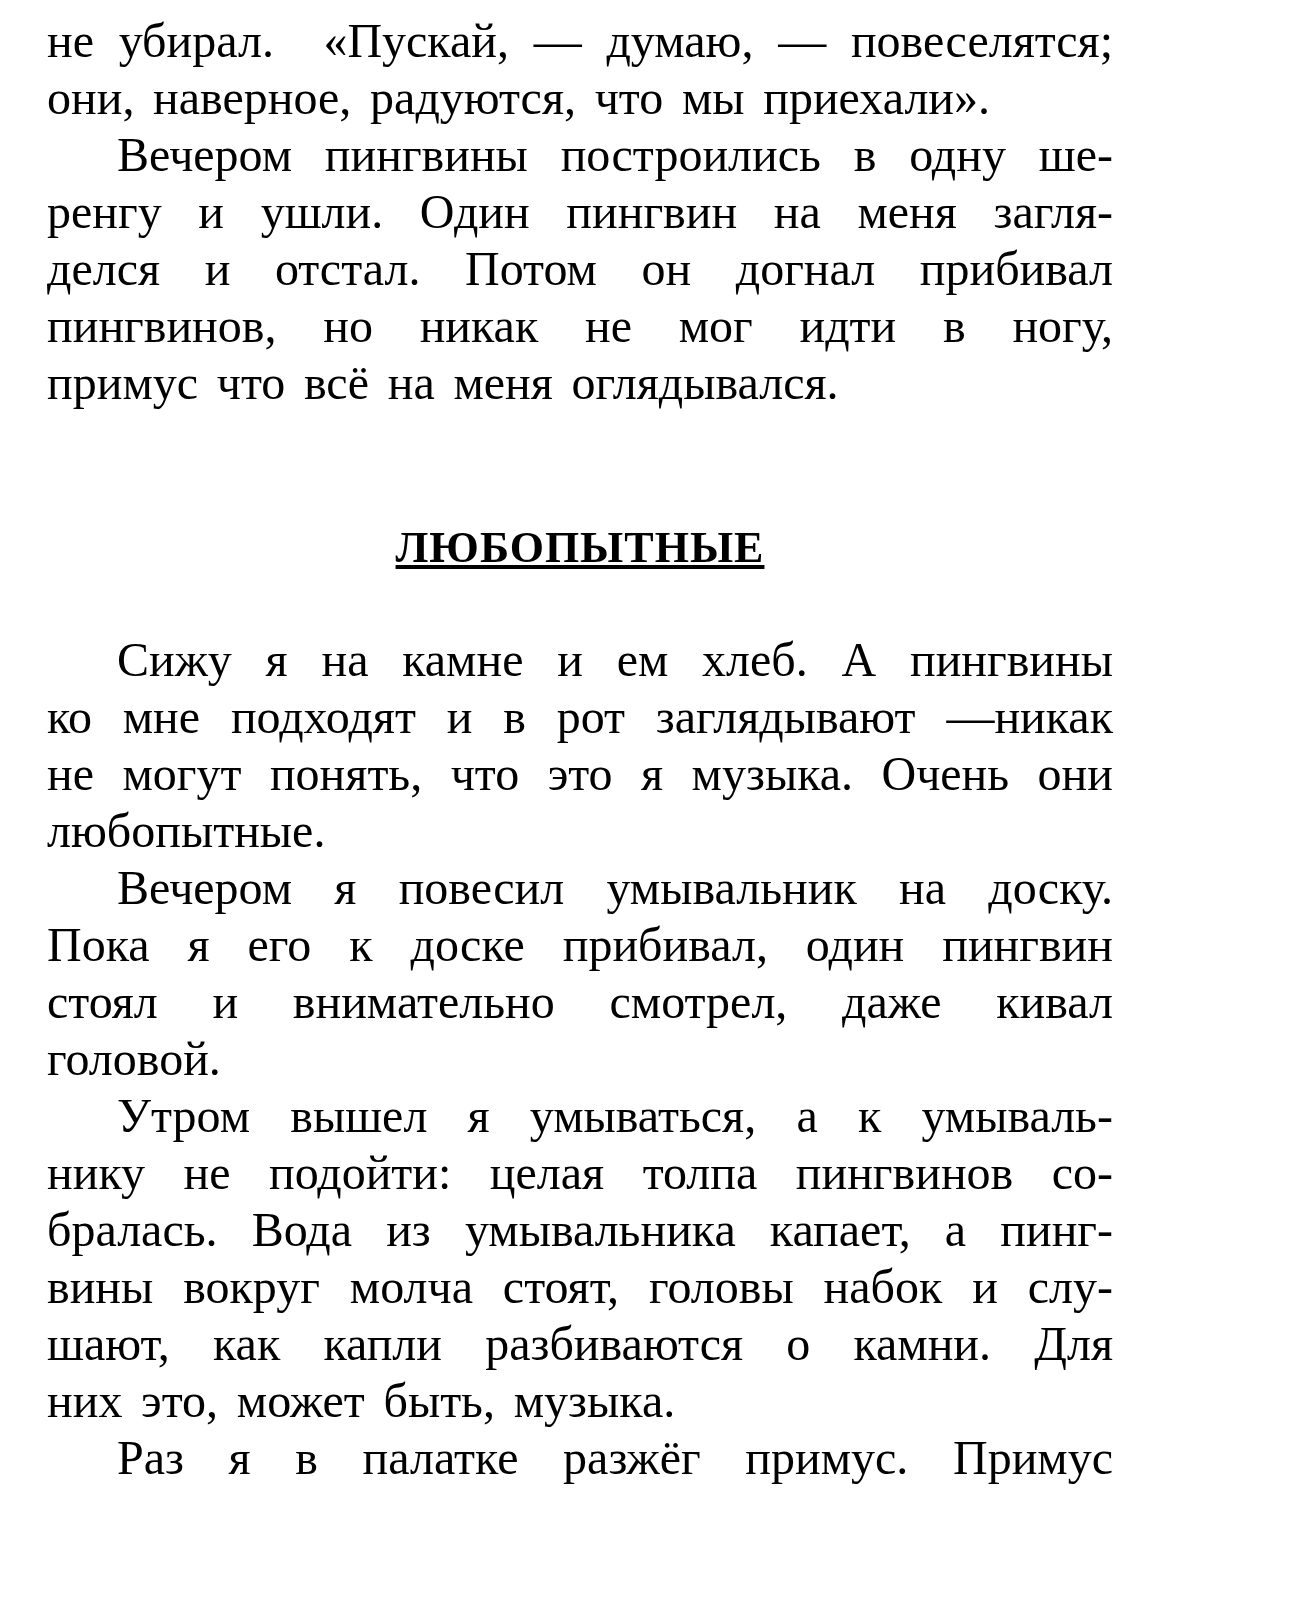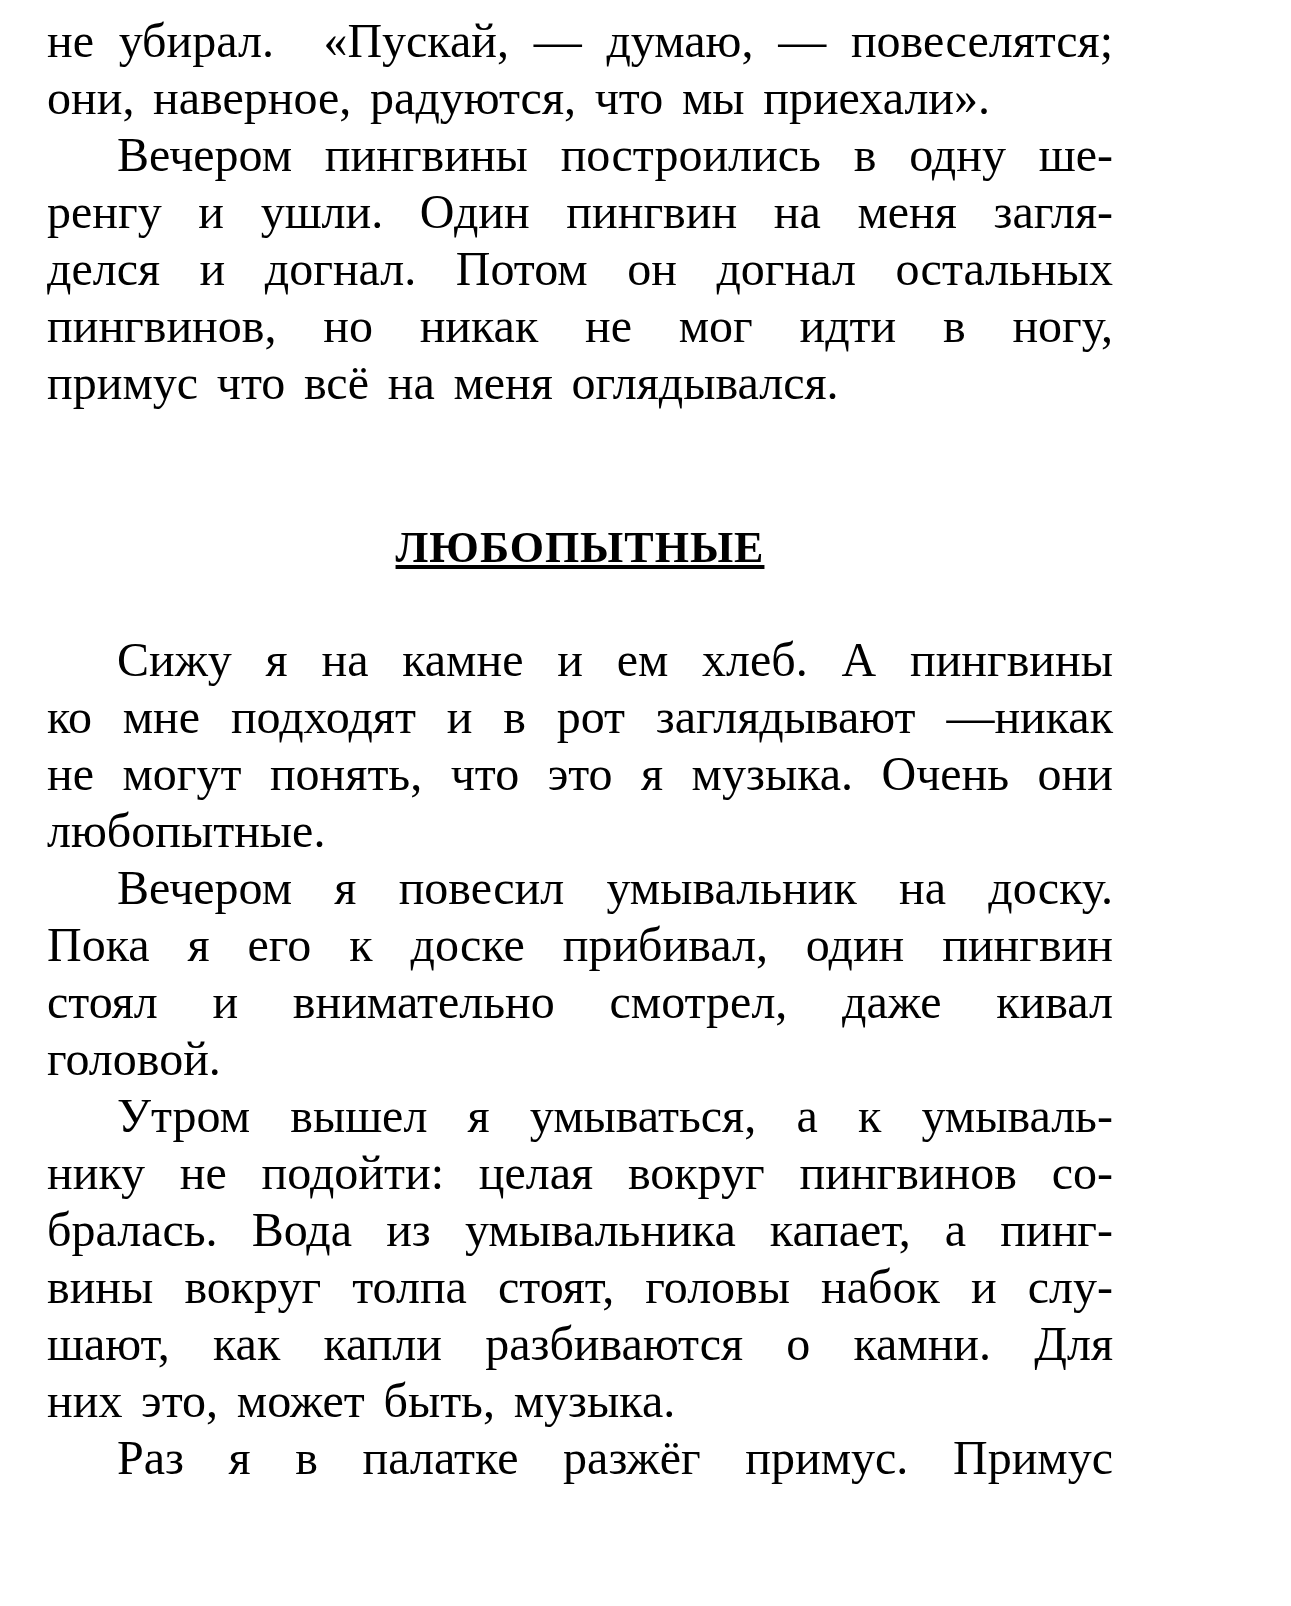--- a/index.html
+++ b/index.html
@@ -51,21 +51,21 @@
 <div class="page">
 
   <div>
     <div>
       <div class="line">не убирал.&nbsp; «Пускай, — думаю, — повеселятся;</div>
       <div class="line last">они, наверное, радуются, что мы приехали».</div>
     </div>
     <div>
       <div class="line indent">Вечером пингвины построились в одну ше-</div>
       <div class="line">ренгу и ушли. Один пингвин на меня загля-</div>
-      <div class="line">делся и догнал. Потом он догнал остальных</div>
+      <div class="line">делся и отстал. Потом он догнал прибивал</div>
       <div class="line">пингвинов, но никак не мог идти в ногу,</div>
       <div class="line last">примус что всё на меня оглядывался.</div>
     </div>
   </div>
 
   <div class="heading">ЛЮБОПЫТНЫЕ</div>
 
   <div>
     <div>
       <div class="line indent">Сижу я на камне и ем хлеб. А пингвины</div>
@@ -74,23 +74,23 @@
       <div class="line last">любопытные.</div>
     </div>
     <div>
       <div class="line indent">Вечером я повесил умывальник на доску.</div>
       <div class="line">Пока я его к доске прибивал, один пингвин</div>
       <div class="line">стоял и внимательно смотрел, даже кивал</div>
       <div class="line last">головой.</div>
     </div>
     <div>
       <div class="line indent">Утром вышел я умываться, а к умываль-</div>
-      <div class="line">нику не подойти: целая вокруг пингвинов со-</div>
+      <div class="line">нику не подойти: целая толпа пингвинов со-</div>
       <div class="line">бралась. Вода из умывальника капает, а пинг-</div>
-      <div class="line">вины вокруг толпа стоят, головы набок и слу-</div>
+      <div class="line">вины вокруг молча стоят, головы набок и слу-</div>
       <div class="line">шают, как капли разбиваются о камни. Для</div>
       <div class="line last">них это, может быть, музыка.</div>
     </div>
     <div>
       <div class="line indent">Раз я в палатке разжёг примус. Примус</div>
     </div>
   </div>
 
 </div>
 

